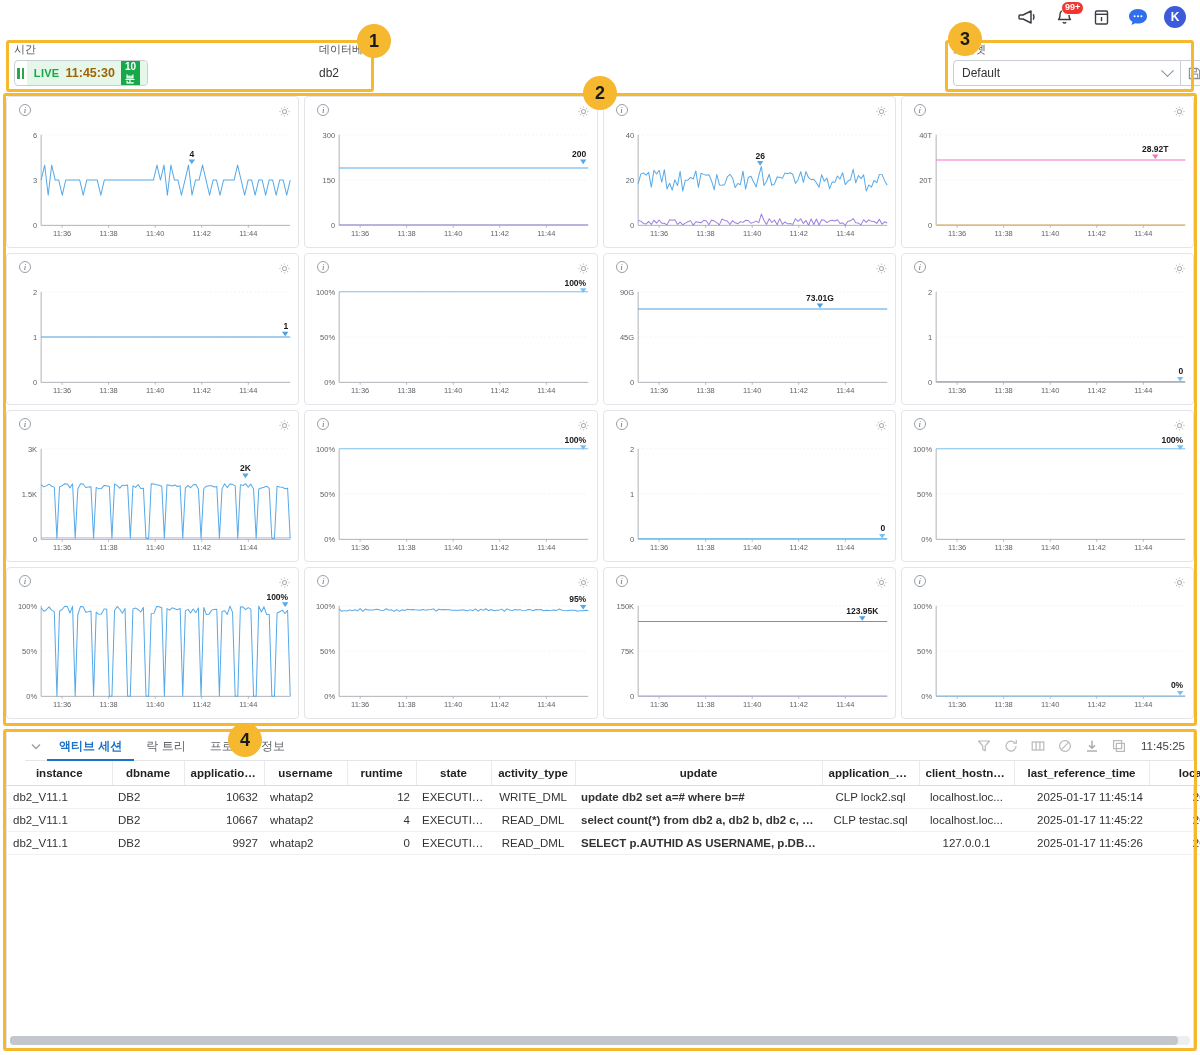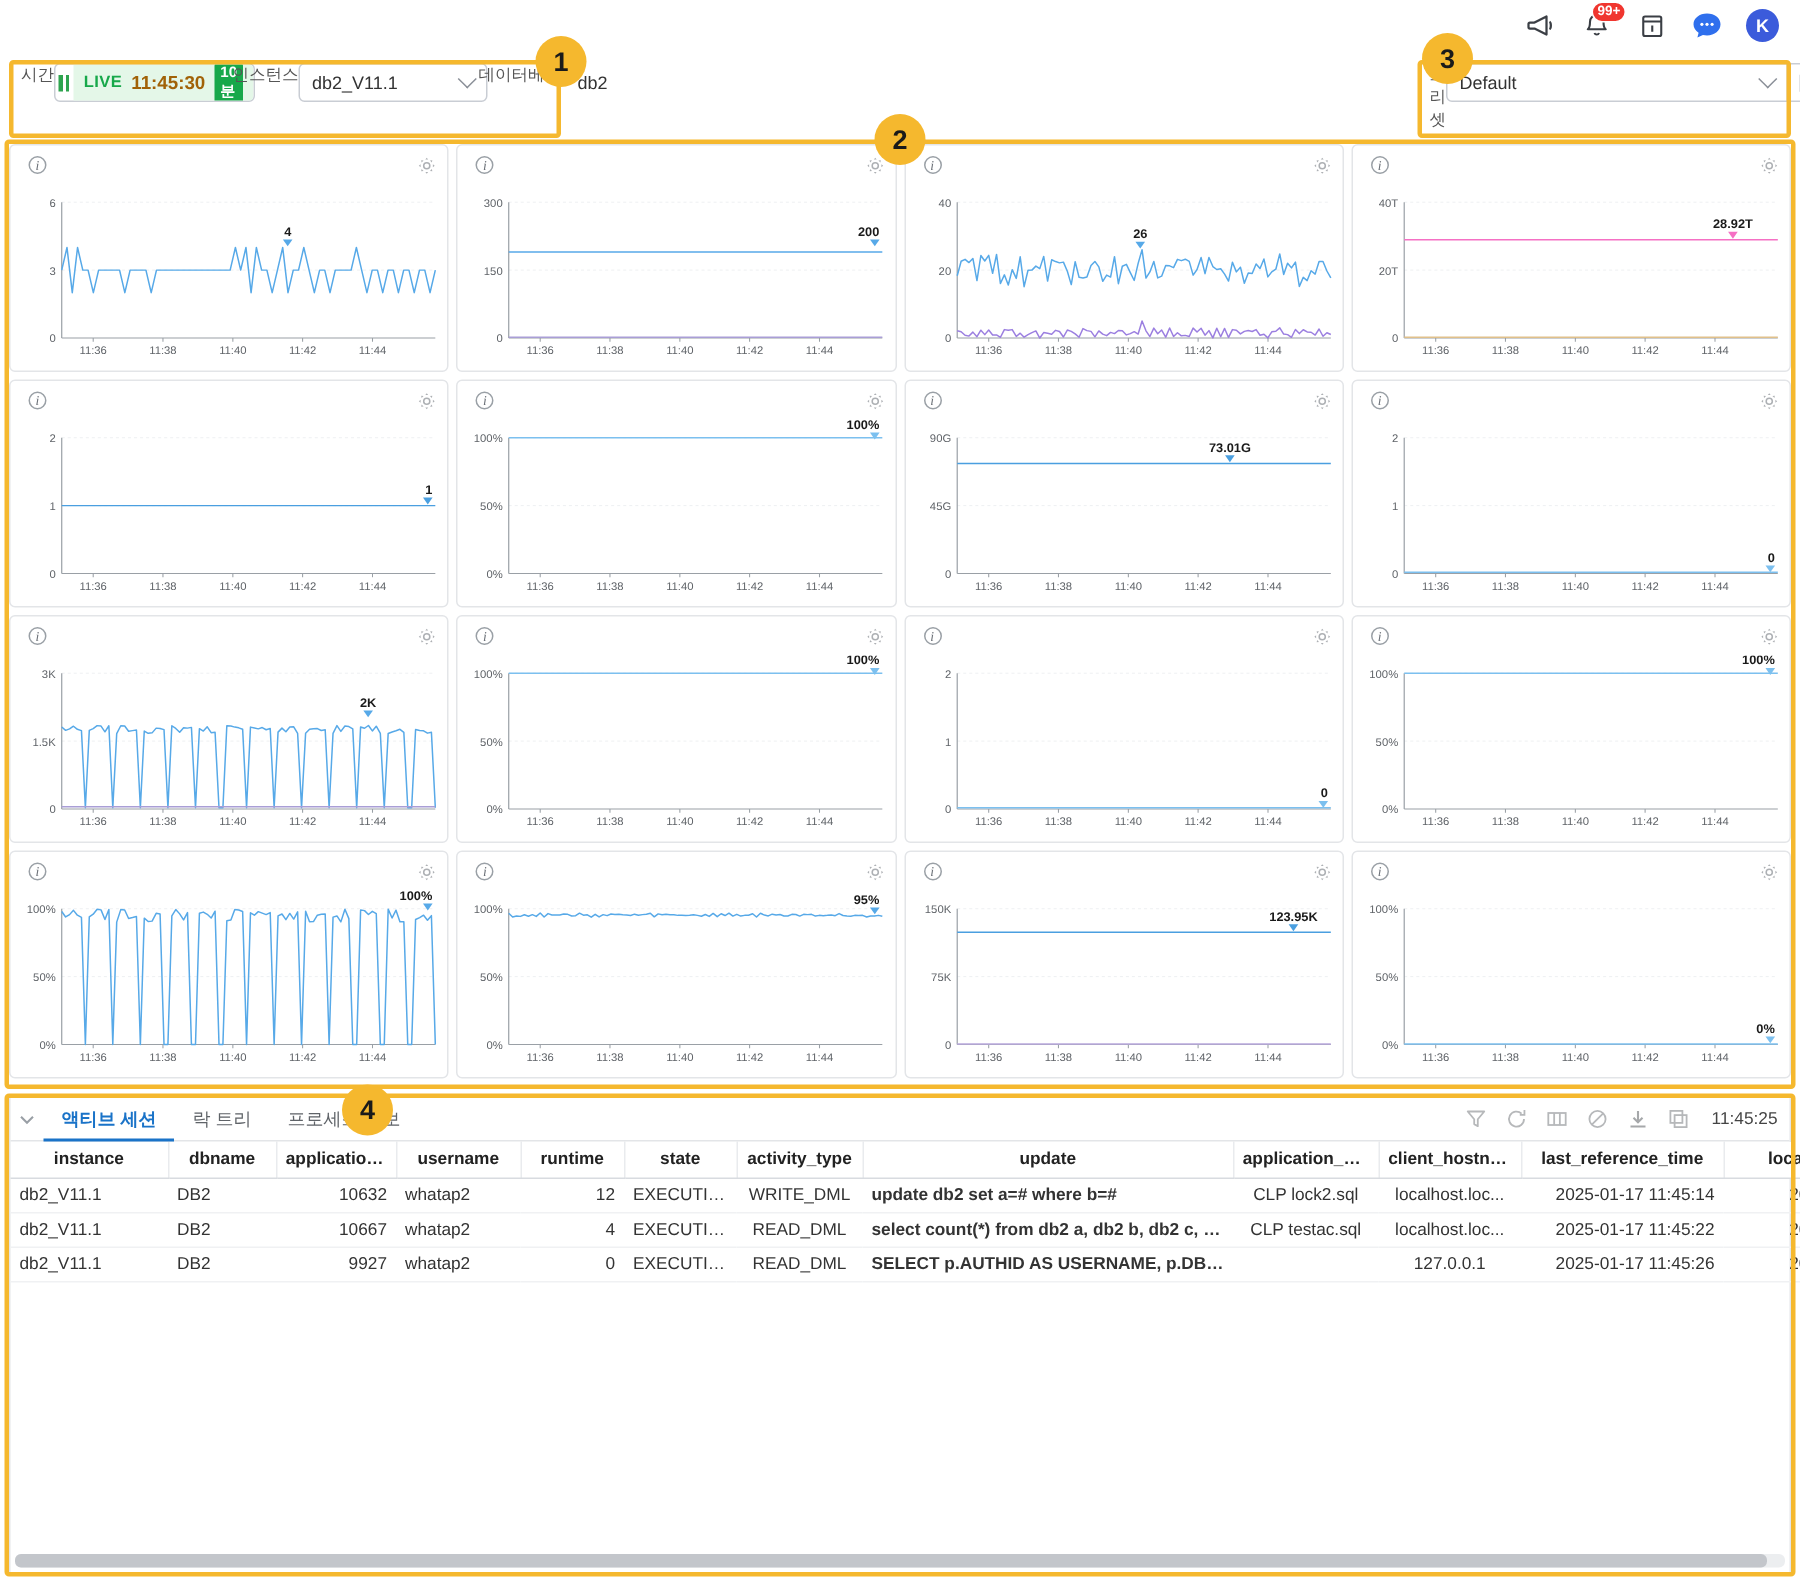--- a/index.html
+++ b/index.html
@@ -35,21 +35,21 @@
   .hl { position:absolute; border:3px solid #f5b82e; border-radius:3px; pointer-events:none; z-index:40; }
   .cnum {
     position:absolute; width:34px; height:34px; border-radius:50%;
     background:#f5b82e; color:#1a1a1a; font-weight:bold; font-size:18px;
     display:flex; align-items:center; justify-content:center; z-index:50;
     font-family:"Liberation Sans", sans-serif;
   }
 
   
   .filterbar { position:relative; height:52px; padding:4px 0 0 0; }
-  .fgroup { position:absolute; display:flex; flex-direction:row; }
+  .fgroup { position:absolute; display:flex; flex-direction:column; }
   .flabel { font-size:11px; color:#555; margin-bottom:3px; }
   .timectl {
     display:flex; align-items:center; height:26px;
     border:1px solid #c9cdd4; border-radius:4px; background:#fff; overflow:hidden;
   }
   .pausebtn { width:26px; display:flex; align-items:center; justify-content:center; cursor:pointer; }
   .pausebar { width:2.5px; height:11px; background:#2ea44f; display:inline-block; margin:0 1px; }
   .liveblk { background:#e4f7e8; height:100%; display:flex; align-items:center; gap:6px; padding:16px 7px; }
   .livetxt { color:#17a84a; font-size:11px; font-weight:bold; letter-spacing:0.3px; }
   .clocktxt { font-size:12.5px; font-weight:bold; color:#a16207; }
@@ -83,21 +83,21 @@
     font-size:9px; color:#6b7077; display:flex; align-items:center; justify-content:center;
     font-style:italic; font-family:"Liberation Serif", serif;
   }
   .gear { position:absolute; right:7px; top:7px; cursor:pointer; opacity:.55; }
   .plotwrap { position:absolute; left:0; right:0; top:26px; bottom:0; }
   .plotwrap svg { width:100%; height:100%; display:block; }
 
   
   .bottom { position:absolute; left:6px; top:731px; width:1188px; height:318px;
             background:#fff; border:1px solid #e3e5e8; }
-  .tabrow { height:29px; display:flex; align-items:center; border-bottom:1px solid #e3e5e8; position:relative; }
+  .tabrow { height:29px; display:flex; align-items:center; border-bottom:1px solid #e3e5e8; position:relative;margin-left:18px; }
   .caret { width:22px; display:flex; align-items:center; justify-content:center; cursor:pointer; }
   .tab { font-size:12px; color:#5f6368; padding:0 12px; height:29px; line-height:29px; cursor:pointer; }
   .tab.active { color:#1a73c8; font-weight:bold; border-bottom:2px solid #1a73c8; }
   .tabtools { position:absolute; right:8px; display:flex; align-items:center; gap:13px; }
   .ttool { cursor:pointer; opacity:.45; display:flex; align-items:center; }
   .ttime { font-size:11.5px; color:#444; margin-left:2px; }
 
   table.grid-table { border-collapse:collapse; width:100%; table-layout:fixed; }
   table.grid-table th {
     font-size:11.5px; font-weight:bold; color:#222; padding:6px 6px;
@@ -165,27 +165,20 @@
           <i class="pausebar"></i>
       </span>
       <span class="liveblk">
         <span class="livetxt">LIVE</span>
         <span class="clocktxt">11:45:30</span>
         <span class="chip10">10분</span>
       </span>
     </div>
   </div>
 
-  <div class="fgroup" style="left:155px; top:2px;">
-    <span class="flabel">인스턴스</span>
-    <div class="selbox" style="width:126px;">
-      <span>db2_V11.1</span>
-      <span class="chev"></span>
-    </div>
-  </div>
 
   <div class="fgroup" style="left:283px; top:2px;margin-left:36px;">
     <span class="flabel">데이터베이스</span>
     <span class="plaintext">db2</span>
   </div>
 
   <div class="fgroup" style="left:953px; top:2px;">
     <span class="flabel">프리셋</span>
     <div style="display:flex;">
       <div class="selbox" style="width:228px; border-radius:4px 0 0 4px;">

